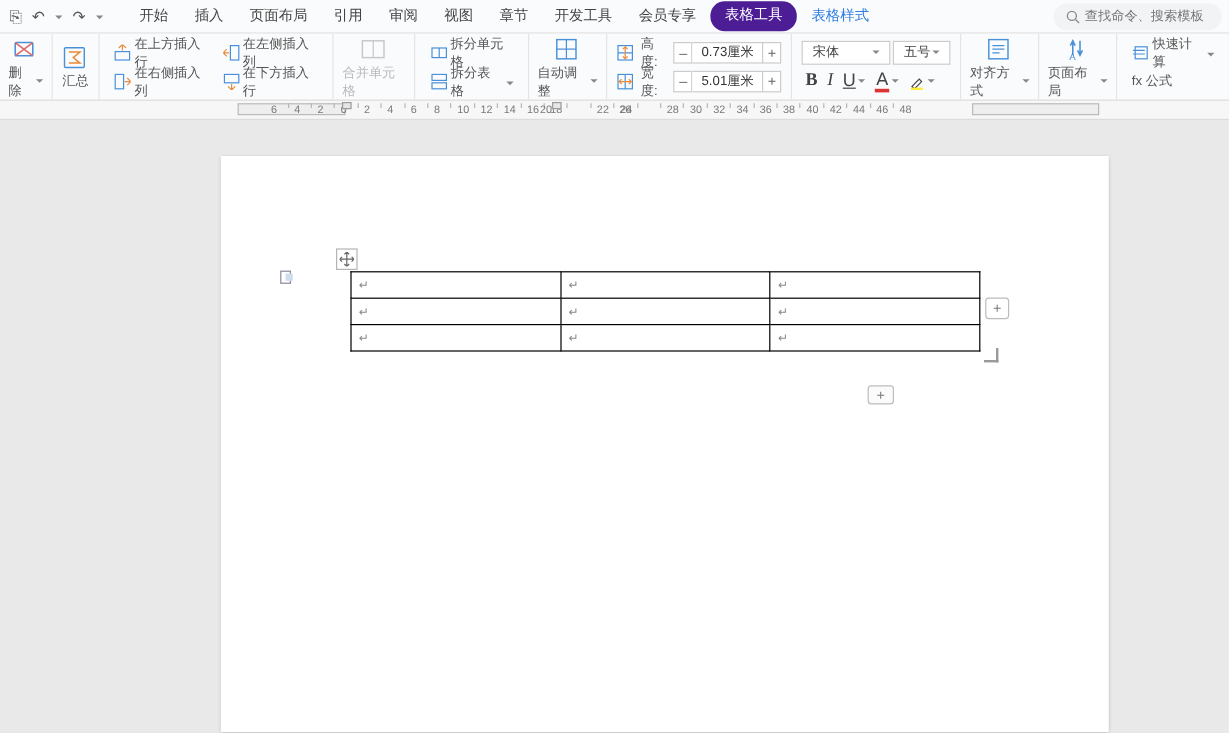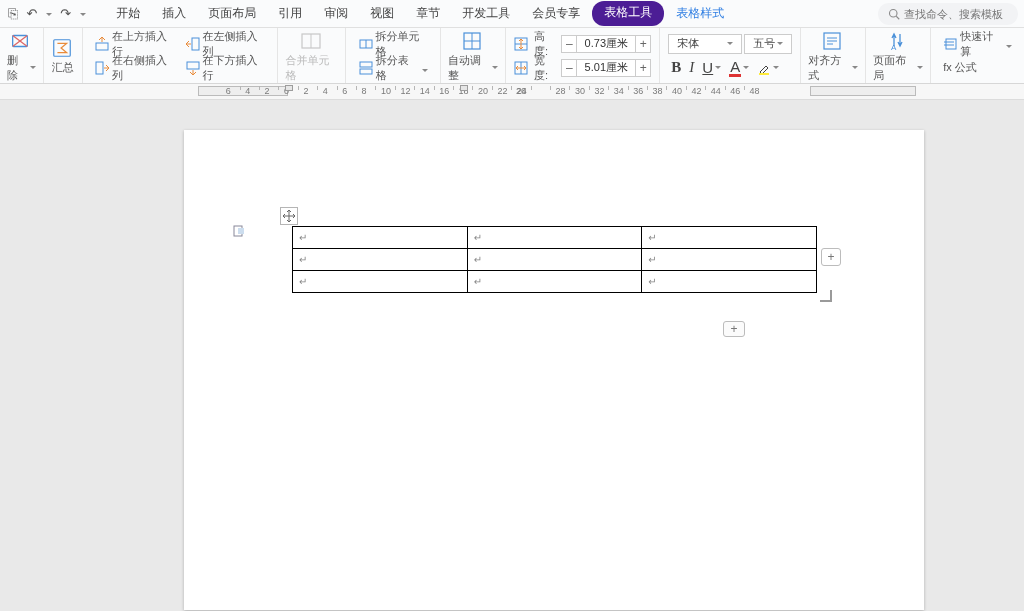--- a/index.html
+++ b/index.html
@@ -356,21 +356,21 @@
       <div class="tick lbl" style="left: 381px;">10</div>
       <div class="tick small" style="left: 394.7px;"></div>
       <div class="tick lbl" style="left: 400.4px;">12</div>
       <div class="tick small" style="left: 414.1px;"></div>
       <div class="tick lbl" style="left: 419.8px;">14</div>
       <div class="tick small" style="left: 433.5px;"></div>
       <div class="tick lbl" style="left: 439.2px;">16</div>
       <div class="tick small" style="left: 452.9px;"></div>
       <div class="tick lbl" style="left: 458.6px;">18</div>
       <div class="tick small" style="left: 472.3px;"></div>
-      <div class="tick lbl" style="left: 478px;">20</div>
+      <div class="tick lbl" style="left: 450px;">20</div>
       <div class="tick small" style="left: 491.7px;"></div>
       <div class="tick lbl" style="left: 497.4px;">22</div>
       <div class="tick small" style="left: 511.1px;"></div>
       <div class="tick lbl" style="left: 516.8px;">24</div>
       <div class="tick small" style="left: 530.5px;"></div>
       <div class="tick lbl" style="left: 516px;">26</div>
       <div class="tick small" style="left: 549.9px;"></div>
       <div class="tick lbl" style="left: 555.6px;">28</div>
       <div class="tick small" style="left: 569.3px;"></div>
       <div class="tick lbl" style="left: 575px;">30</div>

